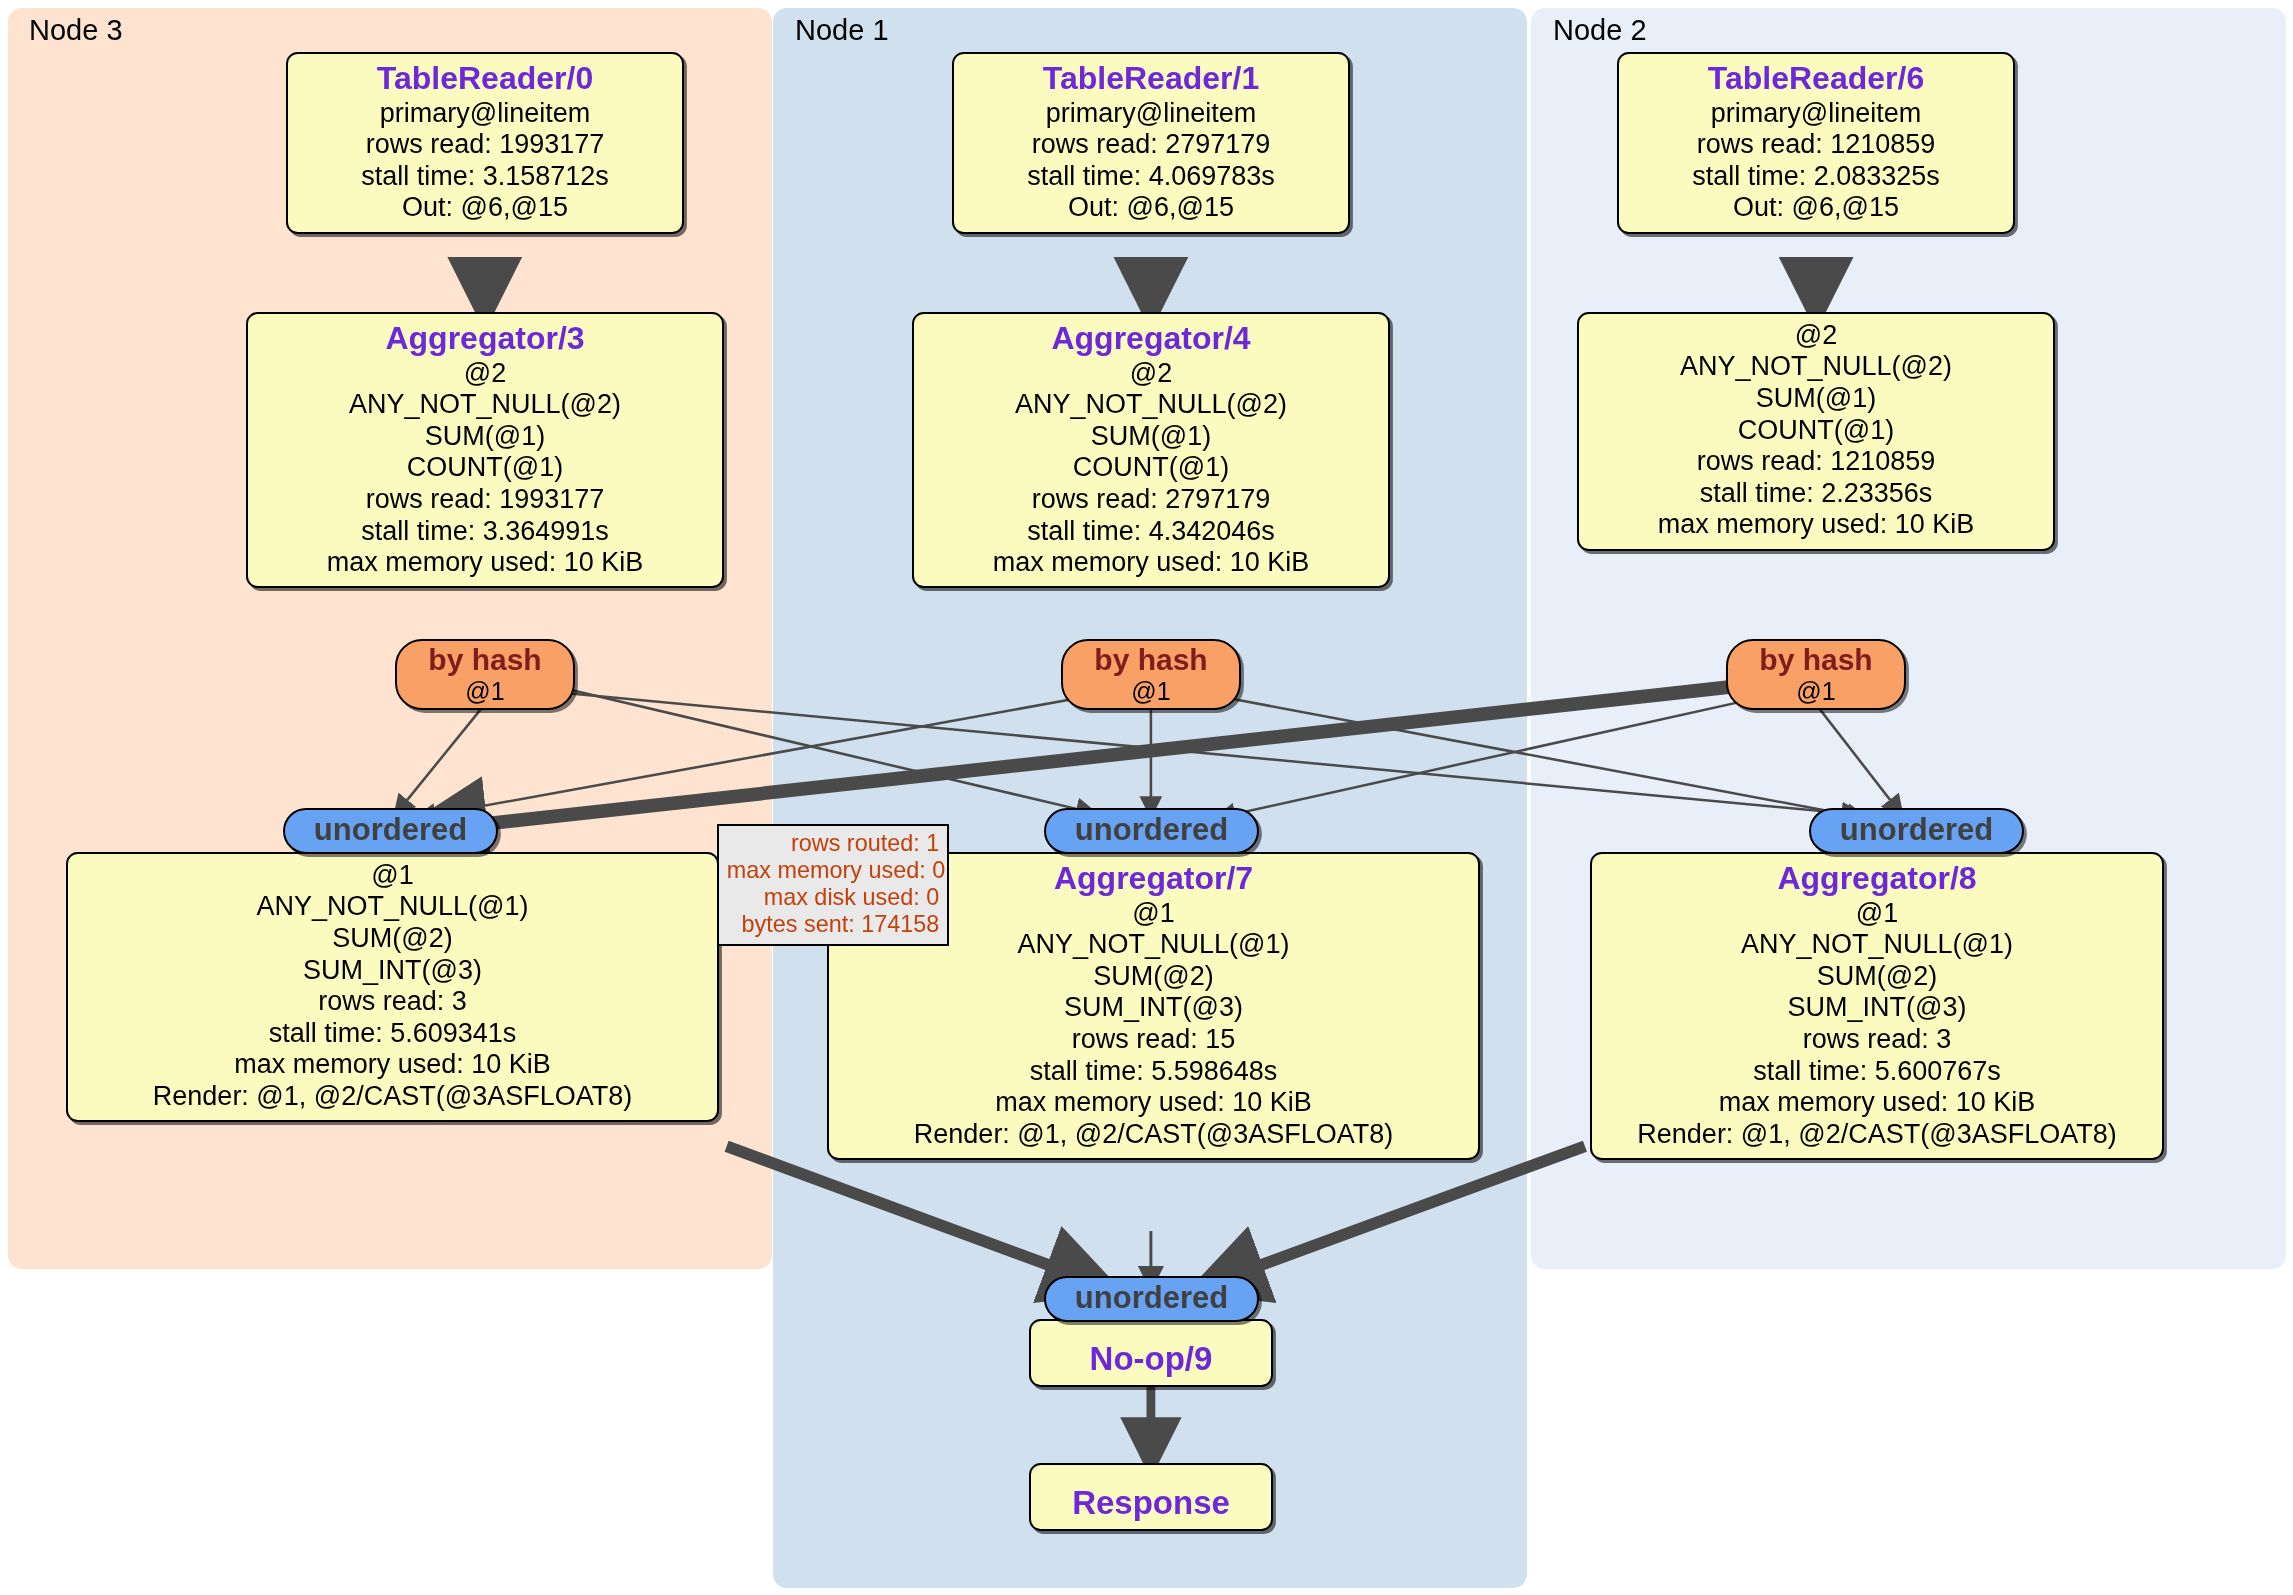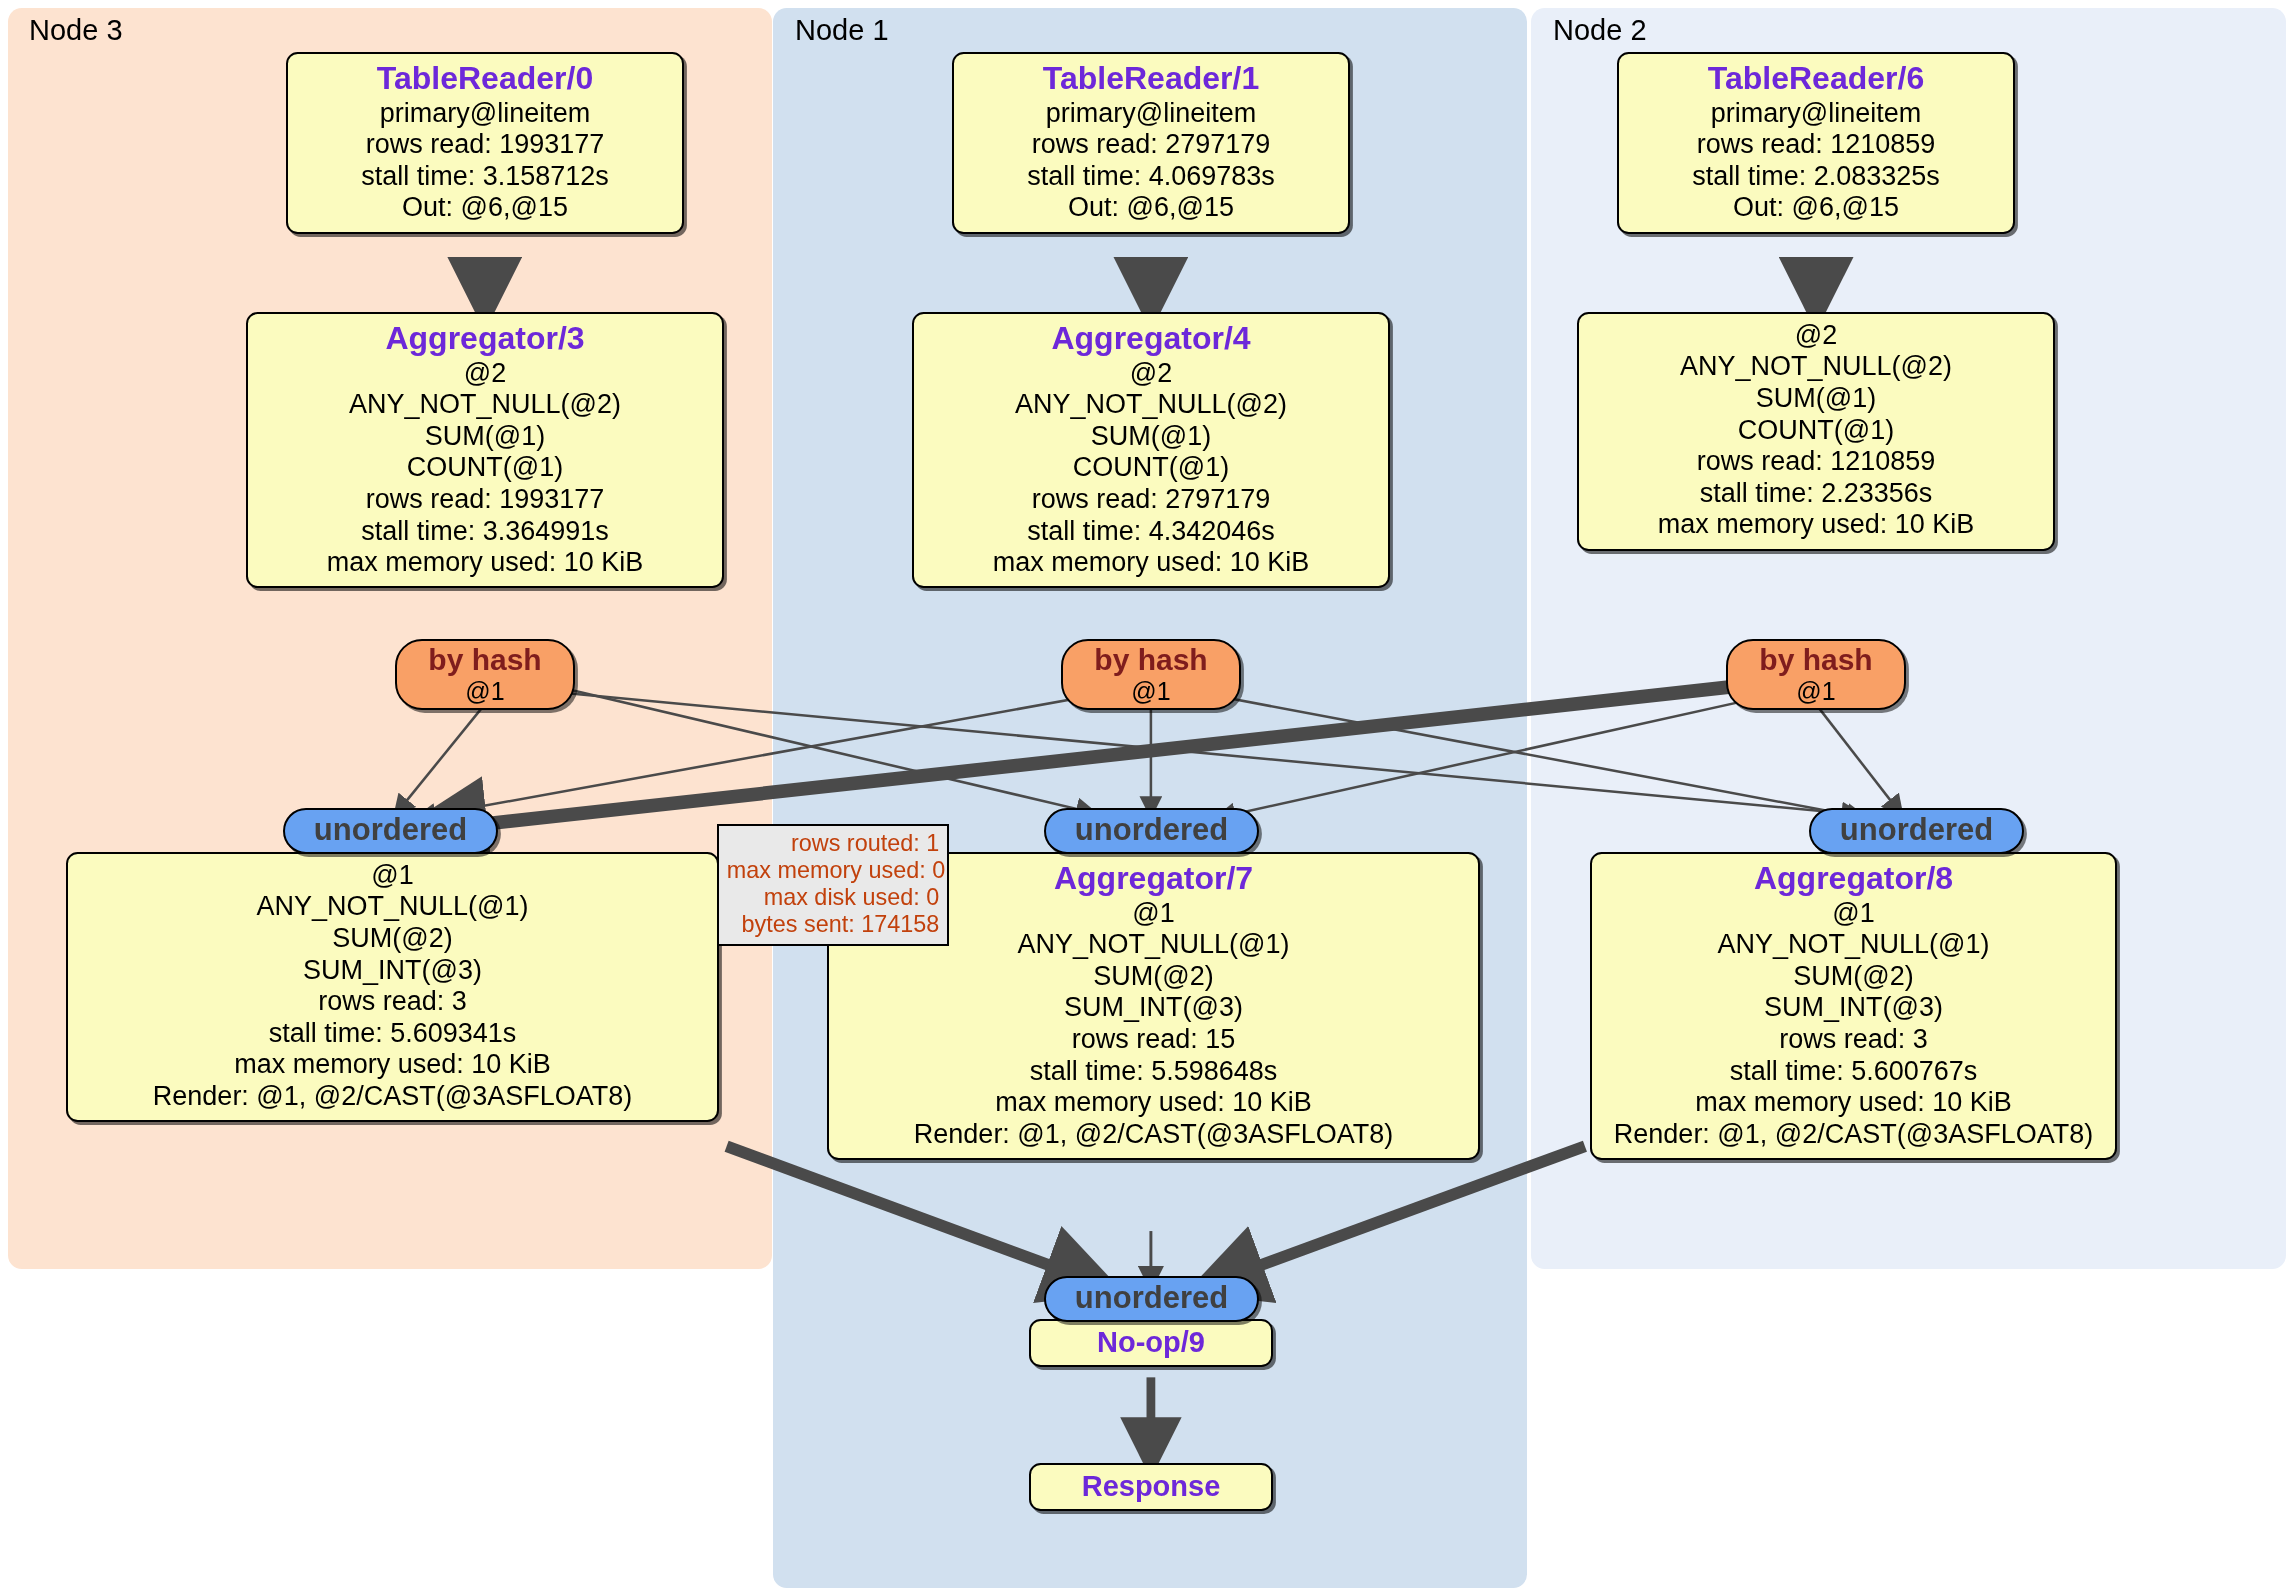--- a/index.html
+++ b/index.html
@@ -56,21 +56,21 @@
     line-height: 1.18;
     color: #6d28d9;
     white-space: nowrap;
   }
   .proc .ln {
     font-size: 27px;
     line-height: 1.17;
     color: #000;
     white-space: nowrap;
   }
-  .proc.small .ttl { font-size: 29px; }
+  .proc.small .ttl { font-size: 33px; margin-top: 15px; }
 
   
   .router {
     position: absolute;
     background: #f9a066;
     border: 2.4px solid #000000;
     border-radius: 27px;
     box-sizing: border-box;
     text-align: center;
     padding: 2px 13.7px 3.9px 13.7px;
@@ -268,21 +268,21 @@
     <div class="ln">@1</div>
     <div class="ln">ANY_NOT_NULL(@1)</div>
     <div class="ln">SUM(@2)</div>
     <div class="ln">SUM_INT(@3)</div>
     <div class="ln">rows read: 15</div>
     <div class="ln">stall time: 5.598648s</div>
     <div class="ln">max memory used: 10 KiB</div>
     <div class="ln">Render: @1, @2/CAST(@3ASFLOAT8)</div>
   </div>
 
-  <div class="proc" style="left:1590px; top:852px; width:527px;">
+  <div class="proc" style="left:1590px; top:852px; width:574px;">
     <div class="ttl">Aggregator/8</div>
     <div class="ln">@1</div>
     <div class="ln">ANY_NOT_NULL(@1)</div>
     <div class="ln">SUM(@2)</div>
     <div class="ln">SUM_INT(@3)</div>
     <div class="ln">rows read: 3</div>
     <div class="ln">stall time: 5.600767s</div>
     <div class="ln">max memory used: 10 KiB</div>
     <div class="ln">Render: @1, @2/CAST(@3ASFLOAT8)</div>
   </div>

